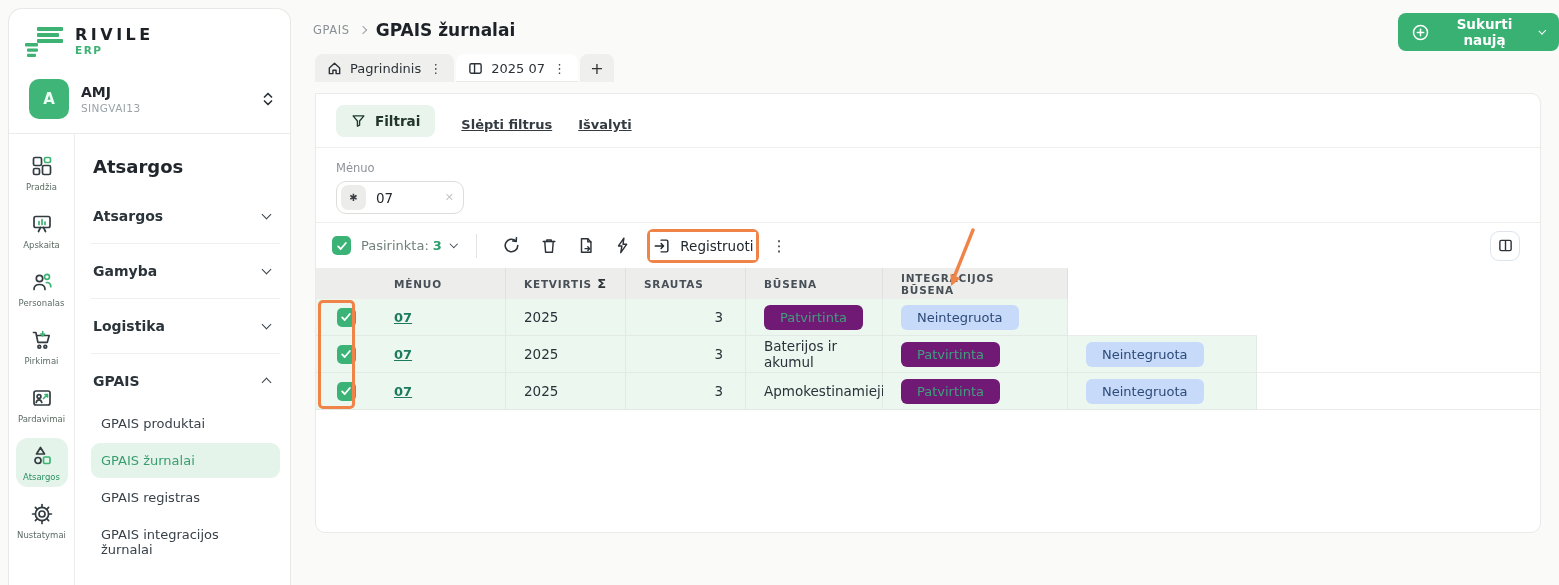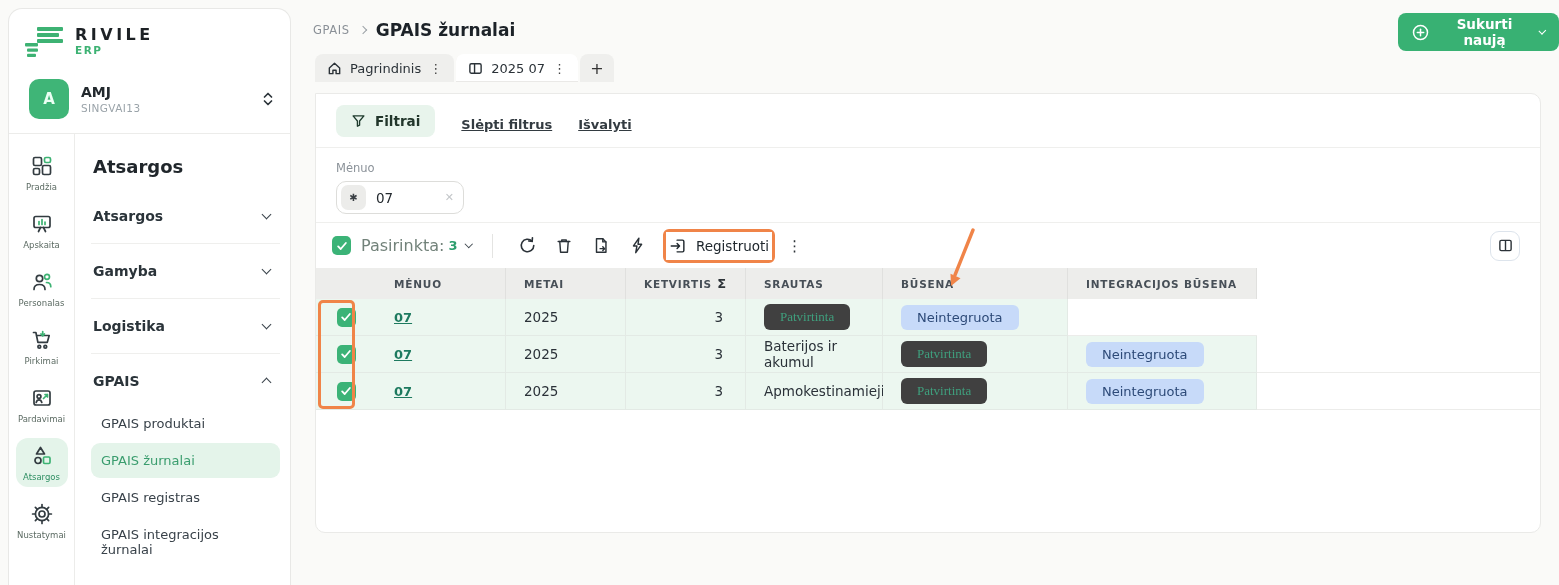--- a/index.html
+++ b/index.html
@@ -86,21 +86,21 @@
     display:flex; align-items:center; padding:0 9px 0 4px; gap:10px;}
   .month-prefix{ width:25px; height:25px; background:#ececea; border-radius:7px; display:flex;
     align-items:center; justify-content:center; font-size:10px; color:#3a3f44; cursor:pointer;}
   .month-value{ flex:1; font-size:13.5px; color:#23292e; }
   .month-clear{ font-size:11px; color:#c3c6c9; cursor:pointer; }
 
   
   .toolbar{ height:45px; display:flex; align-items:center; padding:0 16px; }
   .checkbox{ width:19px; height:19px; border-radius:5px; background:#3bb377; display:flex;
     align-items:center; justify-content:center; cursor:pointer; flex:none;}
-  .sel-label{ font-size:16px; color:#72827a; margin-left:10px;}
+  .sel-label{ font-size:13px; color:#72827a; margin-left:10px;}
   .sel-count{ font-size:13px; font-weight:bold; color:#2e9e6e; margin-left:4px;}
   .sel-chev{ margin-left:9px; }
   .vsep{ width:1px; height:24px; background:#e4e4e2; margin:0 16px 0 20px; }
   .icon-btn{ width:37px; height:32px; display:flex; align-items:center; justify-content:center;
     background:none; border:none; cursor:pointer;}
   .register-wrap{ border:3px solid #f08448; border-radius:6px; margin-left:6px; }
   .register-btn{ display:flex; align-items:center; gap:9px; padding:5px 3px; background:#fff;
     border:none; font-size:13.5px; color:#20282e; cursor:pointer; font-family:inherit;}
   .toolbar .kebab-btn{ font-size:15px; color:#2d3338; background:none; border:none; margin-left:12px; cursor:pointer;}
   .toolbar-spacer{ flex:1; }
@@ -117,21 +117,21 @@
   .thead .cell.filler{ background:transparent; border-right:none; }
   .sigma{ font-size:13px; font-weight:600; color:#2d3338; }
 
   .trow .cell{ background:#ecf7f0; height:37px; display:flex; align-items:center; padding:0 18px;
     font-size:13.5px; color:#2a3138; border-bottom:1px solid #e3eae5; border-right:1px solid #e3eae5;}
   .trow .cell.first{ justify-content:center; padding:0; border-right:none;}
   .trow .cell.num{ justify-content:flex-end; padding-right:22px; }
   .trow .cell.filler{ background:#fff; border-right:none; border-bottom:1px solid #ececea; }
   .row-link{ color:#1d7a5f; font-weight:600; text-decoration:underline; cursor:pointer; font-size:13px;}
   .badge{ padding:5px 16px; border-radius:6px; font-size:13px; font-weight:500; }
-  .badge.green{ background:#404040; color:#3f9f7d;font-family:Liberation Serif, serif; }
+  .badge.green{ background:#701a75; color:#3f9f7d; }
   .badge.blue{ background:#c7daf9; color:#2d4a78; }
 
   
   .annot-box{ position:absolute; border:3px solid #f08448; border-radius:5px; z-index:30; pointer-events:none;}
   .annot-checkboxes{ left:318px; top:300px; width:37px; height:109px; }
   .annot-arrow{ position:absolute; left:930px; top:222px; z-index:30; pointer-events:none;}
 </style>
 </head>
 <body>
 
@@ -409,21 +409,20 @@
       <svg width="15" height="15" viewBox="0 0 16 16" fill="none" stroke="#2b3238" stroke-width="1.5">
         <rect x="2" y="2.5" width="12" height="11" rx="1.5"></rect>
           <line x1="8" y1="2.5" x2="8" y2="13.5"></line>
       </svg>
     </button>
   </div>
 
   <div class="grid-row thead">
     <div class="cell first"></div>
     <div class="cell">MĖNUO</div>
-    <div class="cell">METAI</div>
     <div class="cell sigma-cell">
       <span>KETVIRTIS</span>
       <span class="sigma">Σ</span>
     </div>
     <div class="cell">SRAUTAS</div>
     <div class="cell">BŪSENA</div>
     <div class="cell">INTEGRACIJOS BŪSENA</div>
     <div class="cell filler"></div>
   </div>
 

